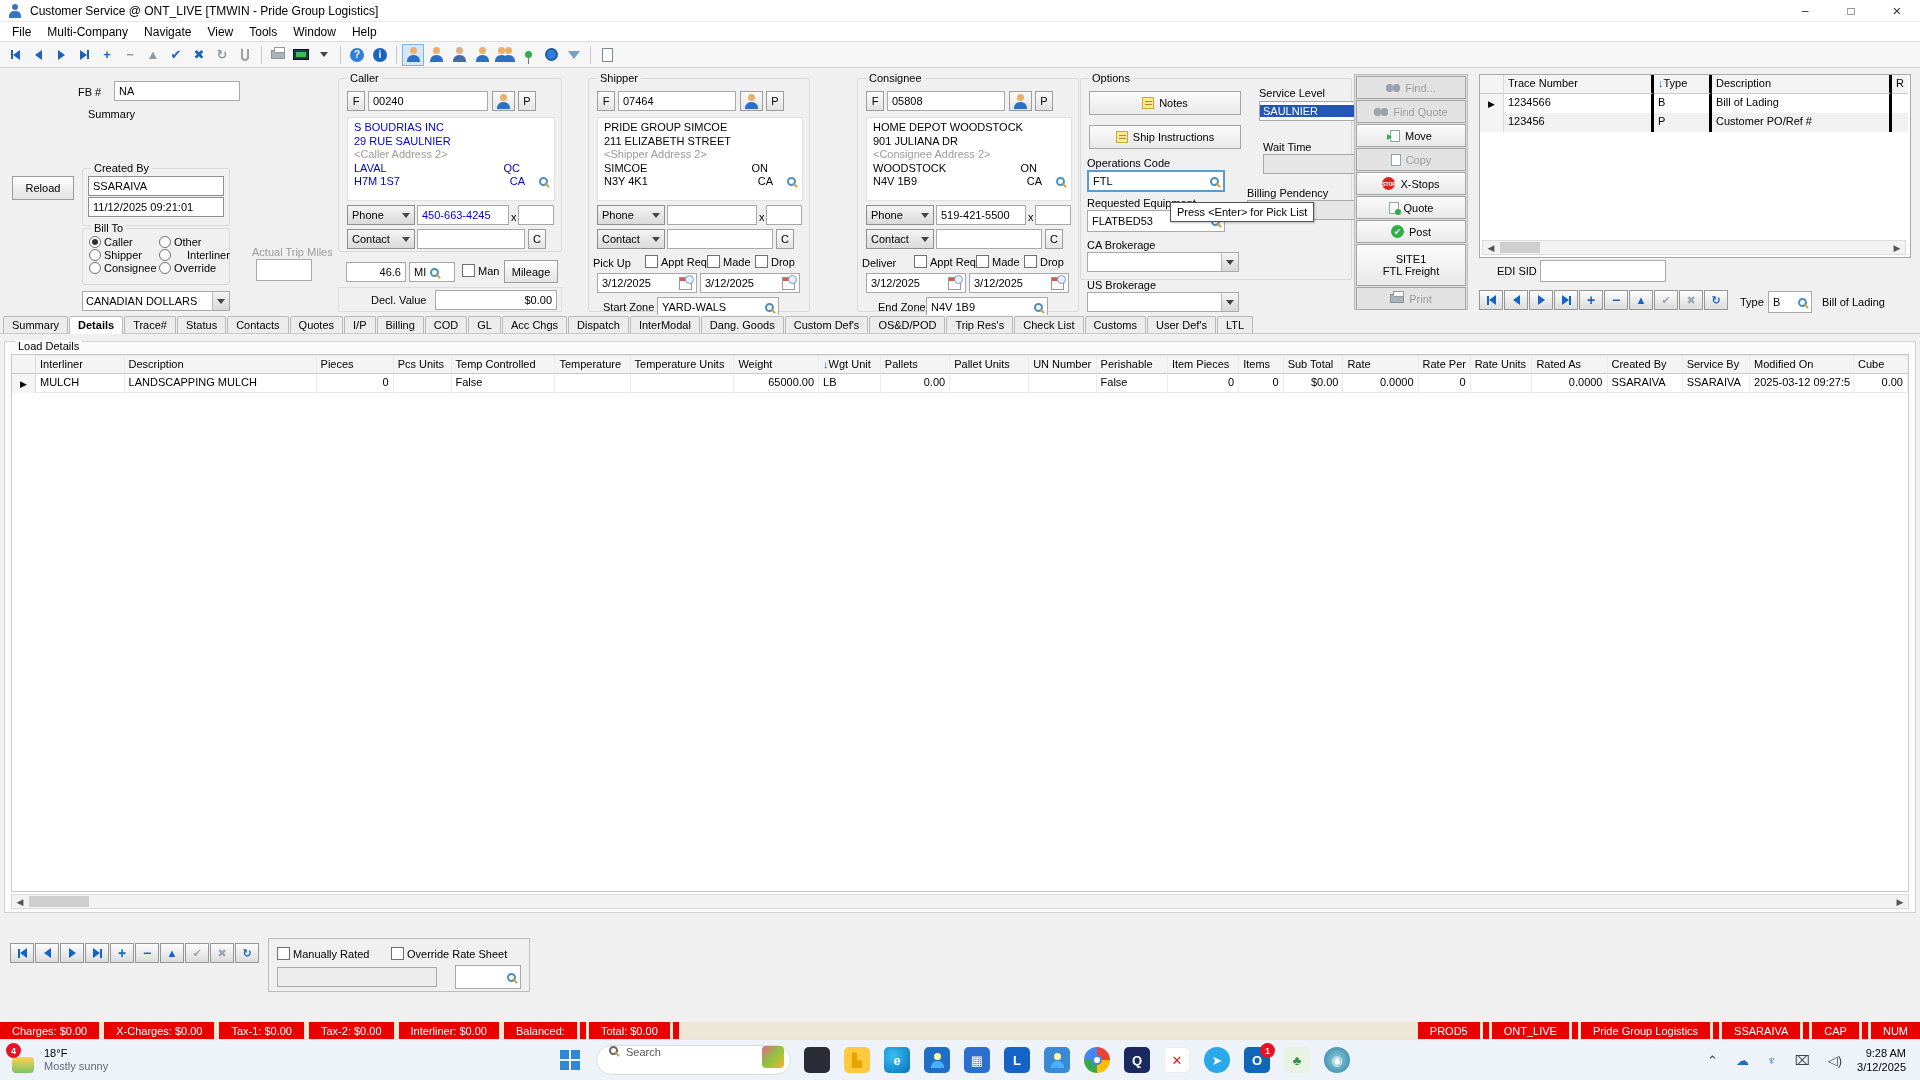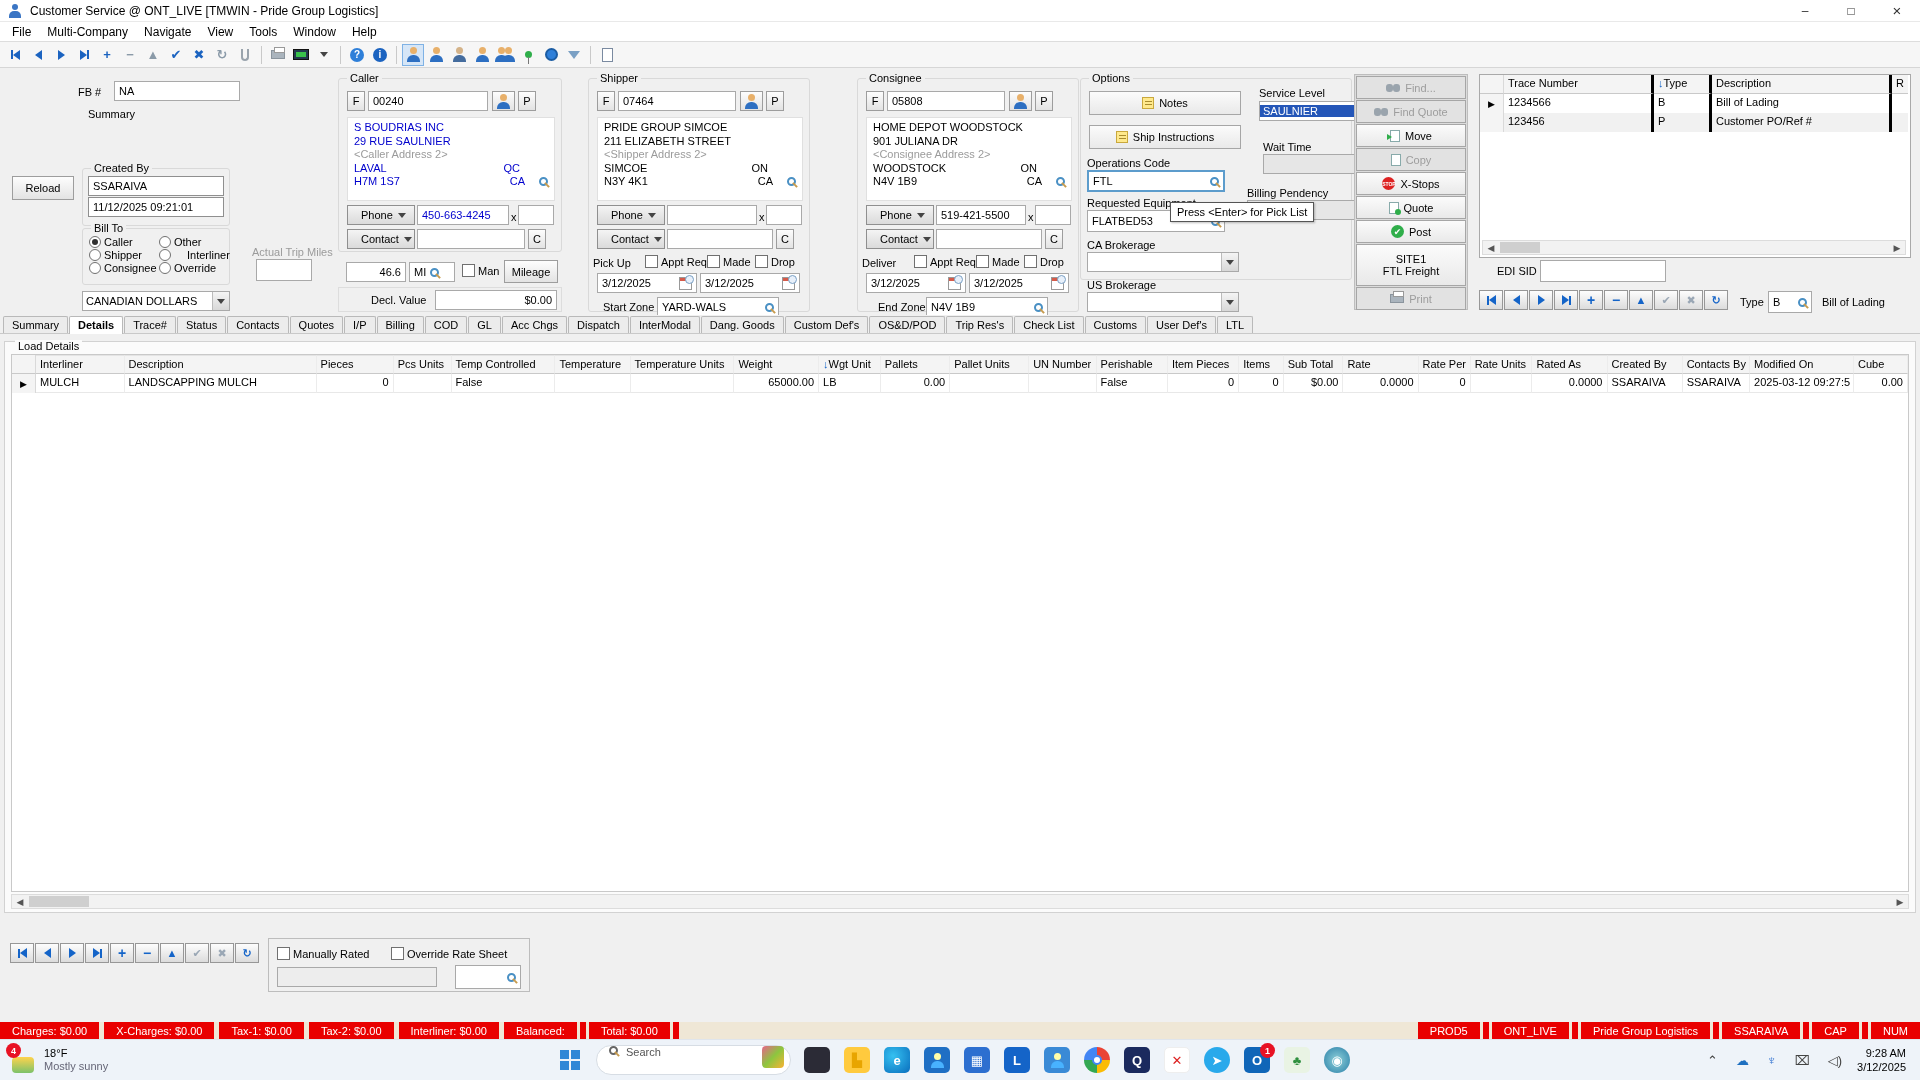--- a/index.html
+++ b/index.html
@@ -41,21 +41,21 @@
 .glabel{color:#000}
 .graylabel{color:#9b9b9b}
 .group{position:absolute;border:1px solid #d9d9d9;border-radius:3px}
 .gtitle{position:absolute;top:-7px;left:8px;background:#f0f0f0;padding:0 3px}
 .tb{background:#fff;border:1px solid #a9a9a9;display:flex;align-items:center;padding:0 4px;position:absolute;height:20px}
 .tb.right{justify-content:flex-end}
 .tb.blue{color:#0000cd}
 .btn{position:absolute;background:linear-gradient(#fdfdfd,#e3e3e3);border:1px solid #9d9d9d;display:flex;align-items:center;justify-content:center}
 .sbtn{background:linear-gradient(#fbfbfb,#e9e9e9);border:1px solid #a6a6a6;display:flex;align-items:center;justify-content:center;gap:5px;font-size:11px}
 .sbtn.dis{color:#9d9d9d;background:#e2e2e2}
-.gsel{position:absolute;height:20px;background:linear-gradient(#f4f4f4,#dadada);border:1px solid #8f8f8f;display:flex;align-items:center;padding:0 13px;gap:5px}
+.gsel{position:absolute;height:20px;background:linear-gradient(#f4f4f4,#dadada);border:1px solid #8f8f8f;display:flex;align-items:center;padding:0 4px;gap:5px}
 .gsel .tri{margin-left:auto}
 .wsel{position:absolute;height:20px;background:#fff;border:1px solid #a9a9a9;display:flex;align-items:center}
 .wsel .val{padding:0 3px;flex:1}
 .wsel .dd{width:17px;height:100%;background:linear-gradient(#f4f4f4,#d8d8d8);border-left:1px solid #bbb;display:flex;align-items:center;justify-content:center}
 .wsel.disabled{background:#e6e6e6}
 .chk{width:13px;height:13px;background:#fff;border:1px solid #707070;display:inline-block;flex:none}
 .rad{width:12px;height:12px;border:1px solid #707070;border-radius:50%;background:#fff;display:inline-block;flex:none}
 .rad.on{position:relative}
 .rad.on::after{content:'';position:absolute;left:2px;top:2px;width:6px;height:6px;border-radius:50%;background:#2f2f2f}
 .mag{width:9px;height:9px;border:2px solid #4a90c4;border-radius:50%;position:relative;flex:none;display:inline-block}
@@ -657,21 +657,21 @@
       <div class="th lc11">UN Number</div>
       <div class="th lc12">Perishable</div>
       <div class="th lc13">Item Pieces</div>
       <div class="th lc14">Items</div>
       <div class="th lc15">Sub Total</div>
       <div class="th lc16">Rate</div>
       <div class="th lc17">Rate Per</div>
       <div class="th lc18">Rate Units</div>
       <div class="th lc19">Rated As</div>
       <div class="th lc20">Created By</div>
-      <div class="th lc21">Contacts By</div>
+      <div class="th lc21">Service By</div>
       <div class="th lc22">Modified On</div>
       <div class="th lc23">Cube</div>
     </div>
     <div class="gridrow">
       <div class="mk">▶</div>
       <div class="td lc0">MULCH</div>
       <div class="td lc1">LANDSCAPPING MULCH</div>
       <div class="td lc2 num">0</div>
       <div class="td lc3"></div>
       <div class="td lc4">False</div>

